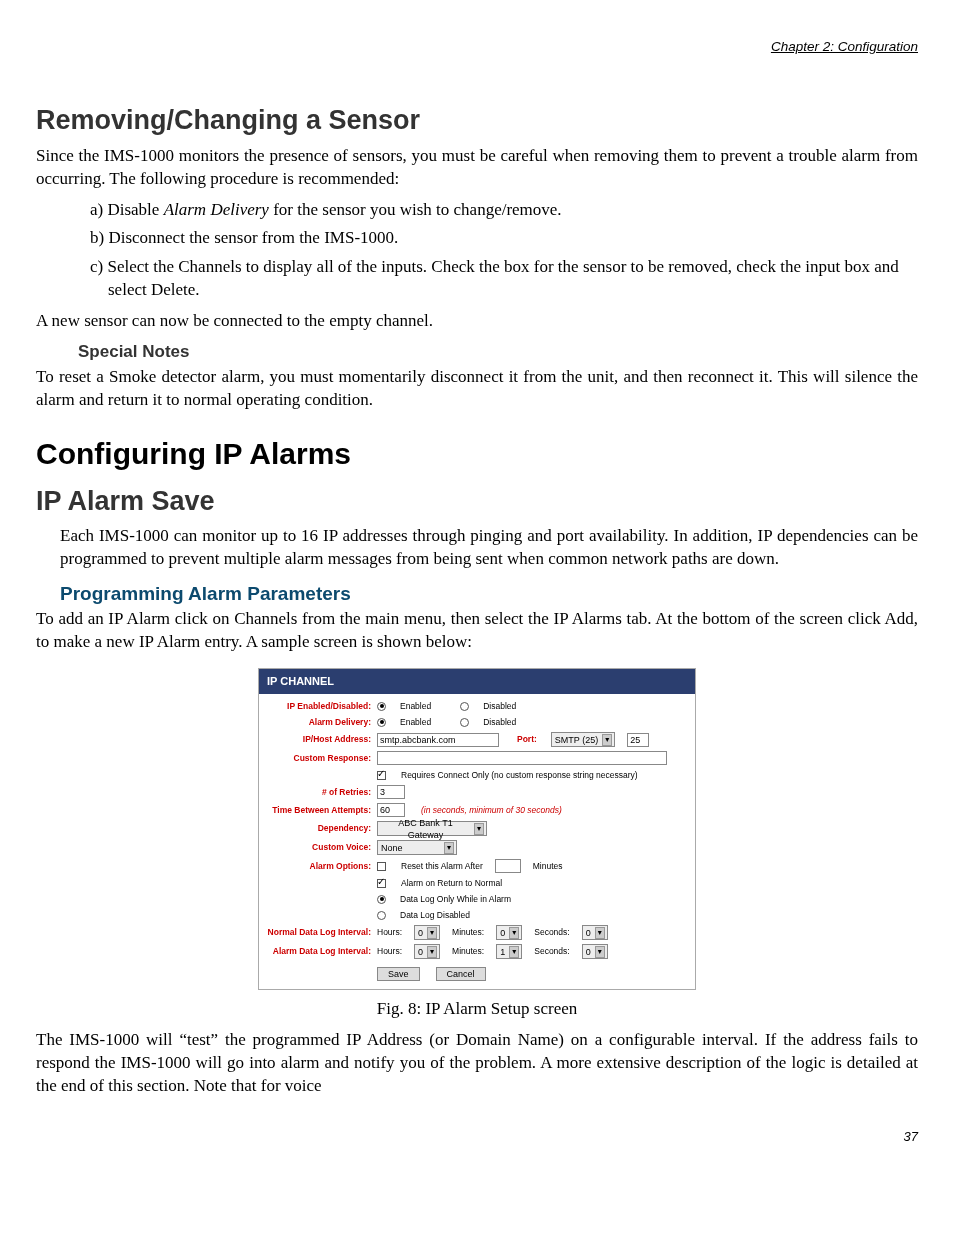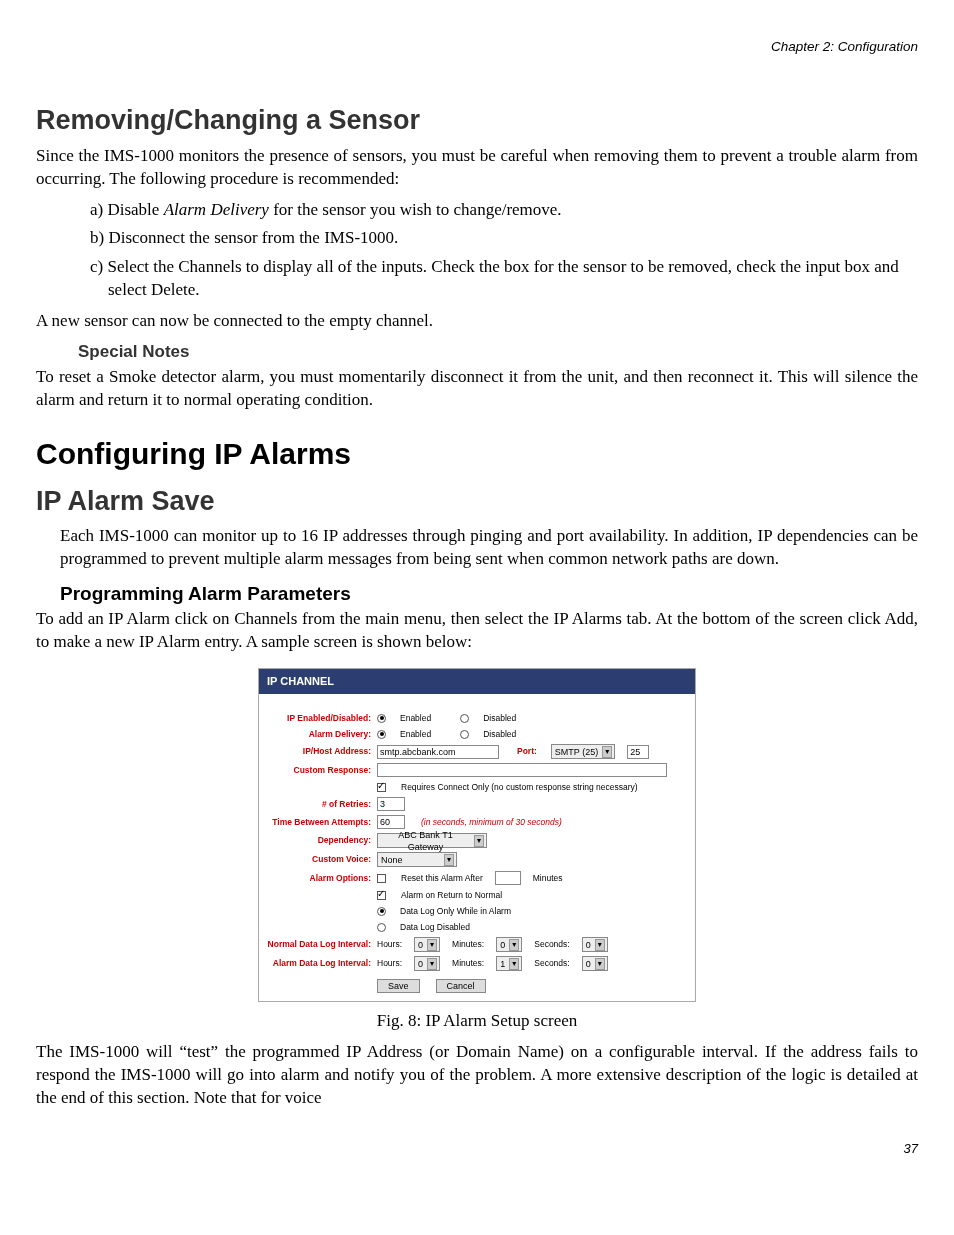--- a/index.html
+++ b/index.html
@@ -12,20 +12,21 @@
     padding: 38px 36px 30px 36px;
     width: 954px;
     background: #fff;
   }
   .chapter-header {
     text-align: right;
     font-style: italic;
     font-family: Arial, Helvetica, sans-serif;
     font-size: 13.5px;
     margin-bottom: 46px;
+    text-decoration: underline;
   }
   h1.section {
     font-family: Arial, Helvetica, sans-serif;
     font-weight: bold;
     font-size: 27px;
     color: #333;
     margin: 0 0 6px 0;
   }
   h1.config {
     font-family: Arial, Helvetica, sans-serif;
@@ -38,21 +39,21 @@
     font-family: Arial, Helvetica, sans-serif;
     font-weight: bold;
     font-size: 17px;
     color: #333;
     margin: 6px 0 2px 42px;
   }
   h3.programming {
     font-family: Arial, Helvetica, sans-serif;
     font-weight: bold;
     font-size: 19px;
-    color: #000000;
+    color: #0c4a6e;
     margin: 10px 0 2px 0;
   }
   p.body {
     margin: 0 0 8px 0;
     text-align: justify;
   }
   p.indent { margin-left: 24px; margin-right: 0; }
   .list-block { margin: 4px 0 8px 0; }
   .list-item {
     margin: 2px 0 6px 54px;
@@ -83,21 +84,21 @@
   .ip-header {
     background: #2b3e6f;
     color: #fff;
     font-weight: bold;
     font-size: 11px;
     padding: 5px 8px;
     font-family: Verdana, Arial, sans-serif;
     text-align: left;
   }
   .ip-body {
-    padding: 16px 6px 6px 6px;
+    padding: 4px 6px 6px 6px;
   }
   .ip-row {
     display: flex;
     align-items: center;
     padding: 2px 0;
     min-height: 16px;
   }
   .ip-label {
     width: 112px;
     text-align: right;

